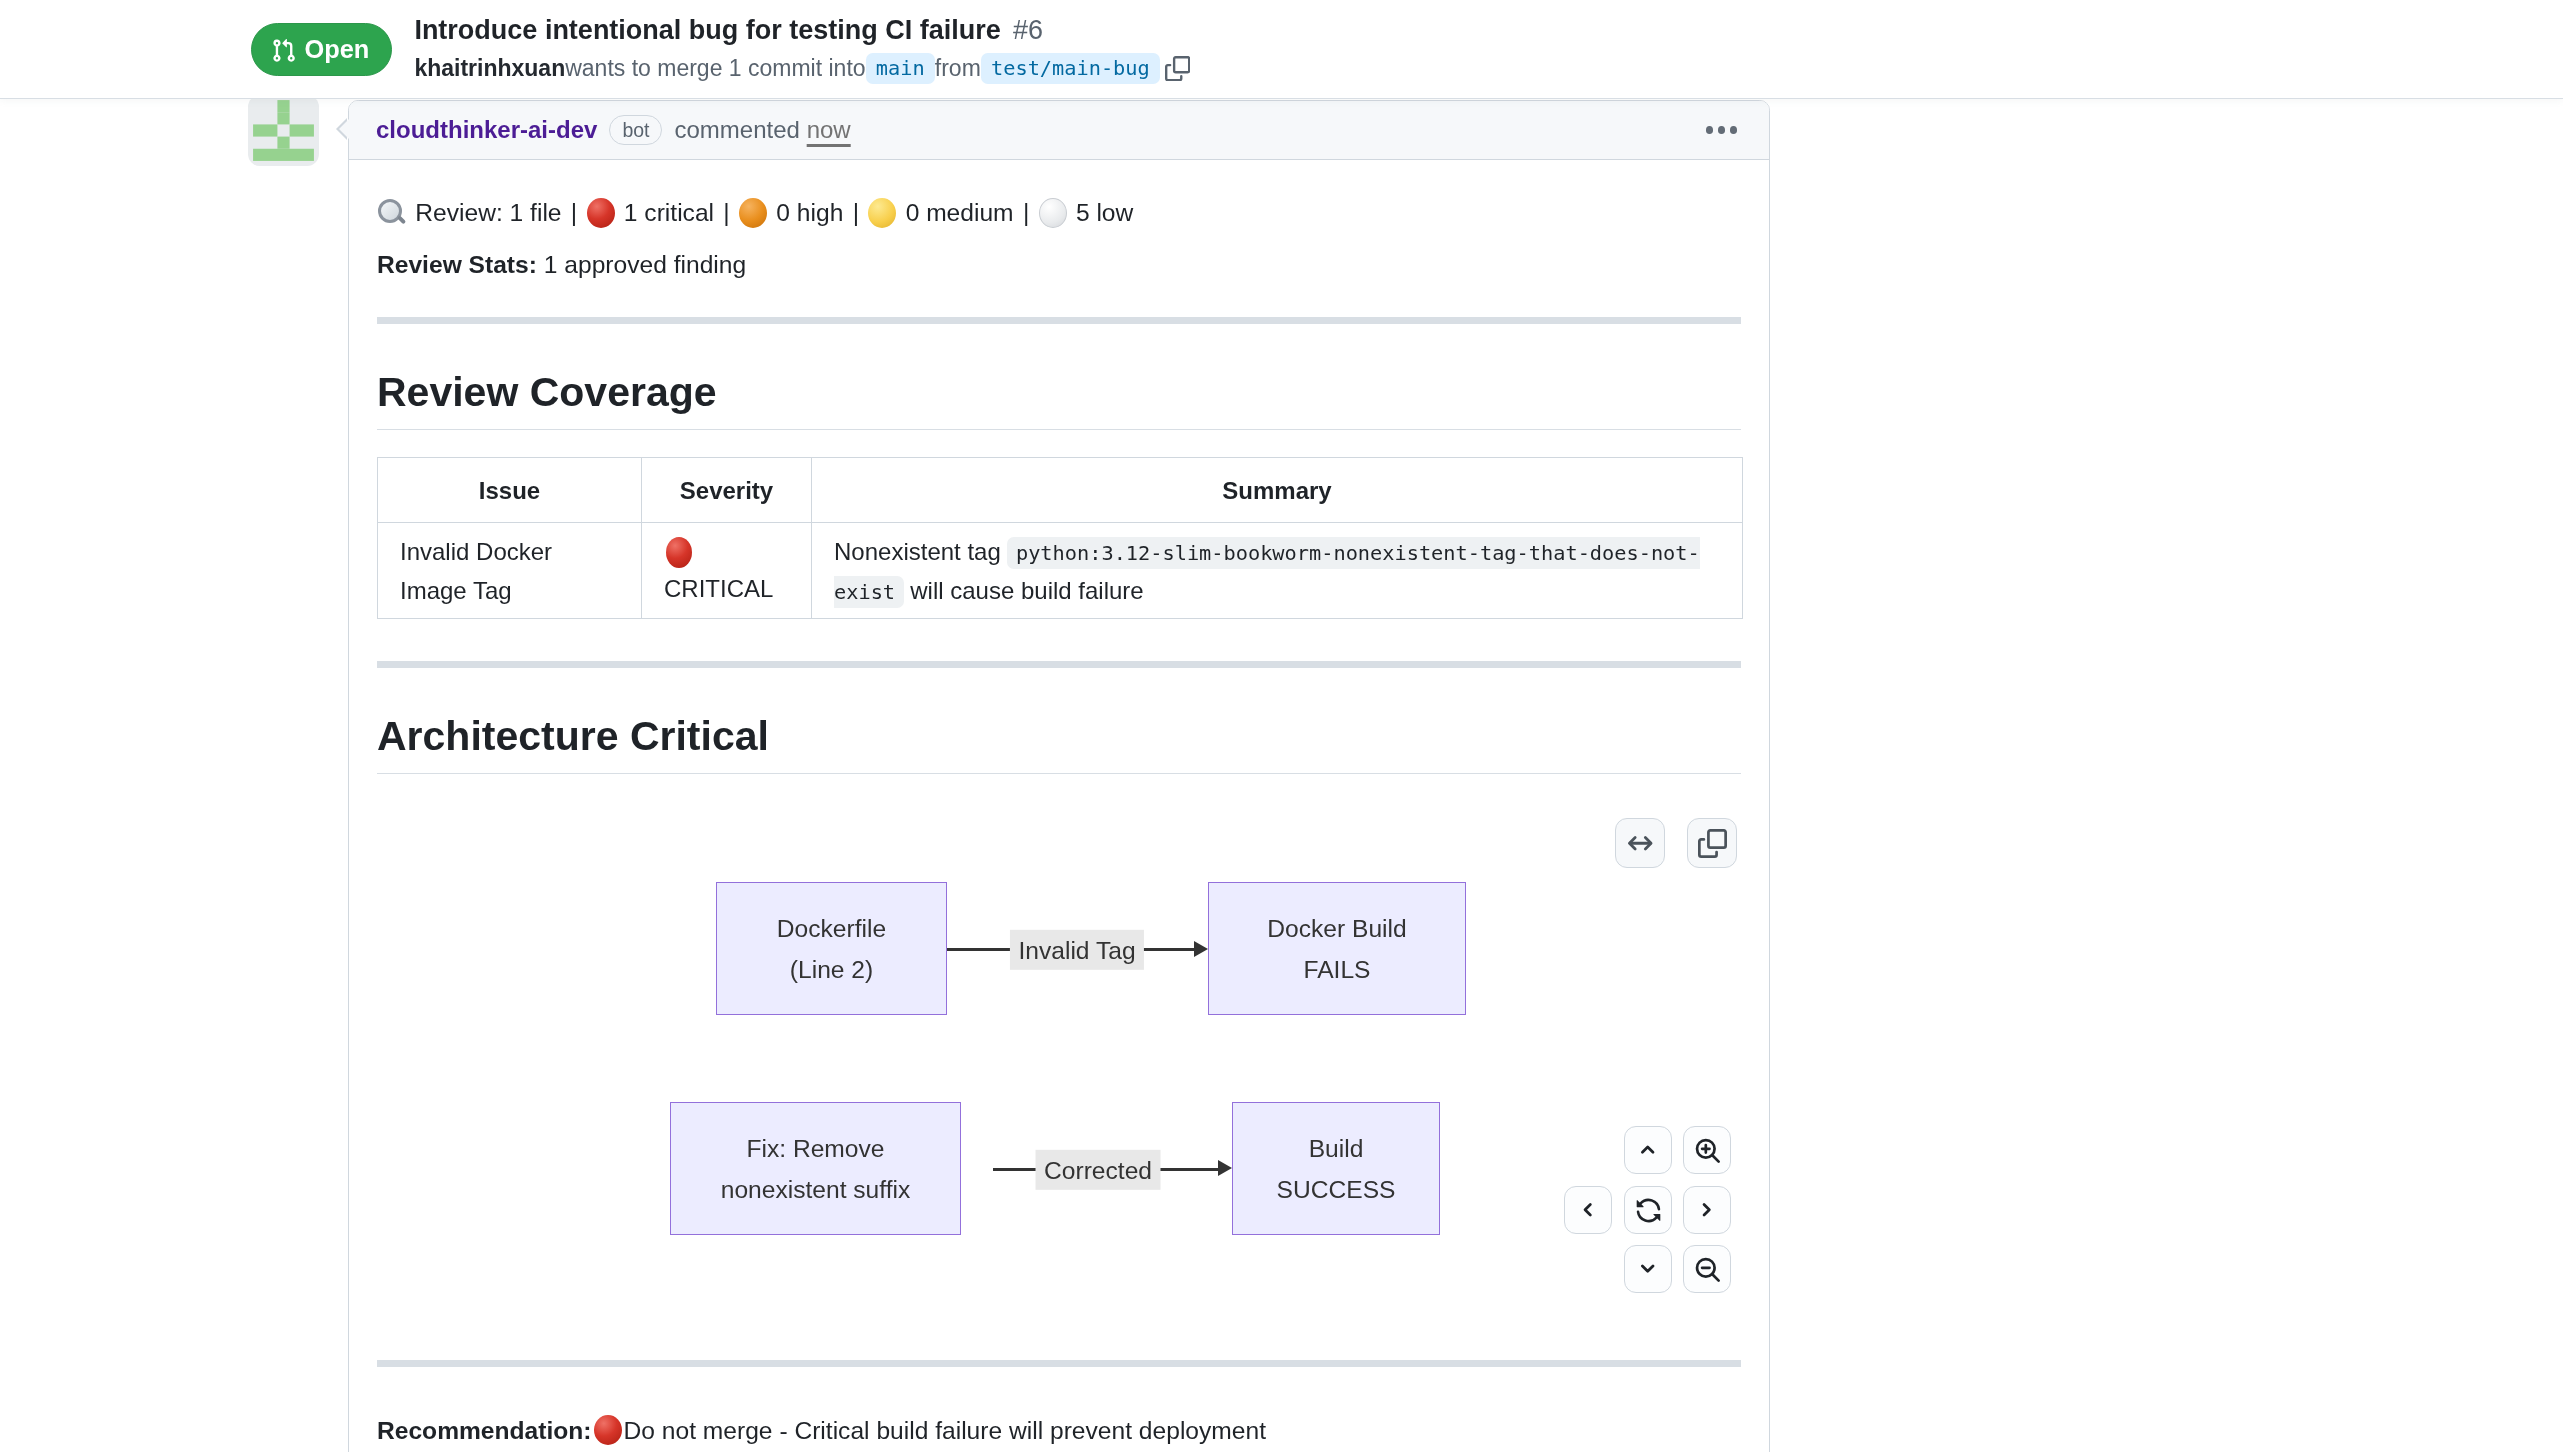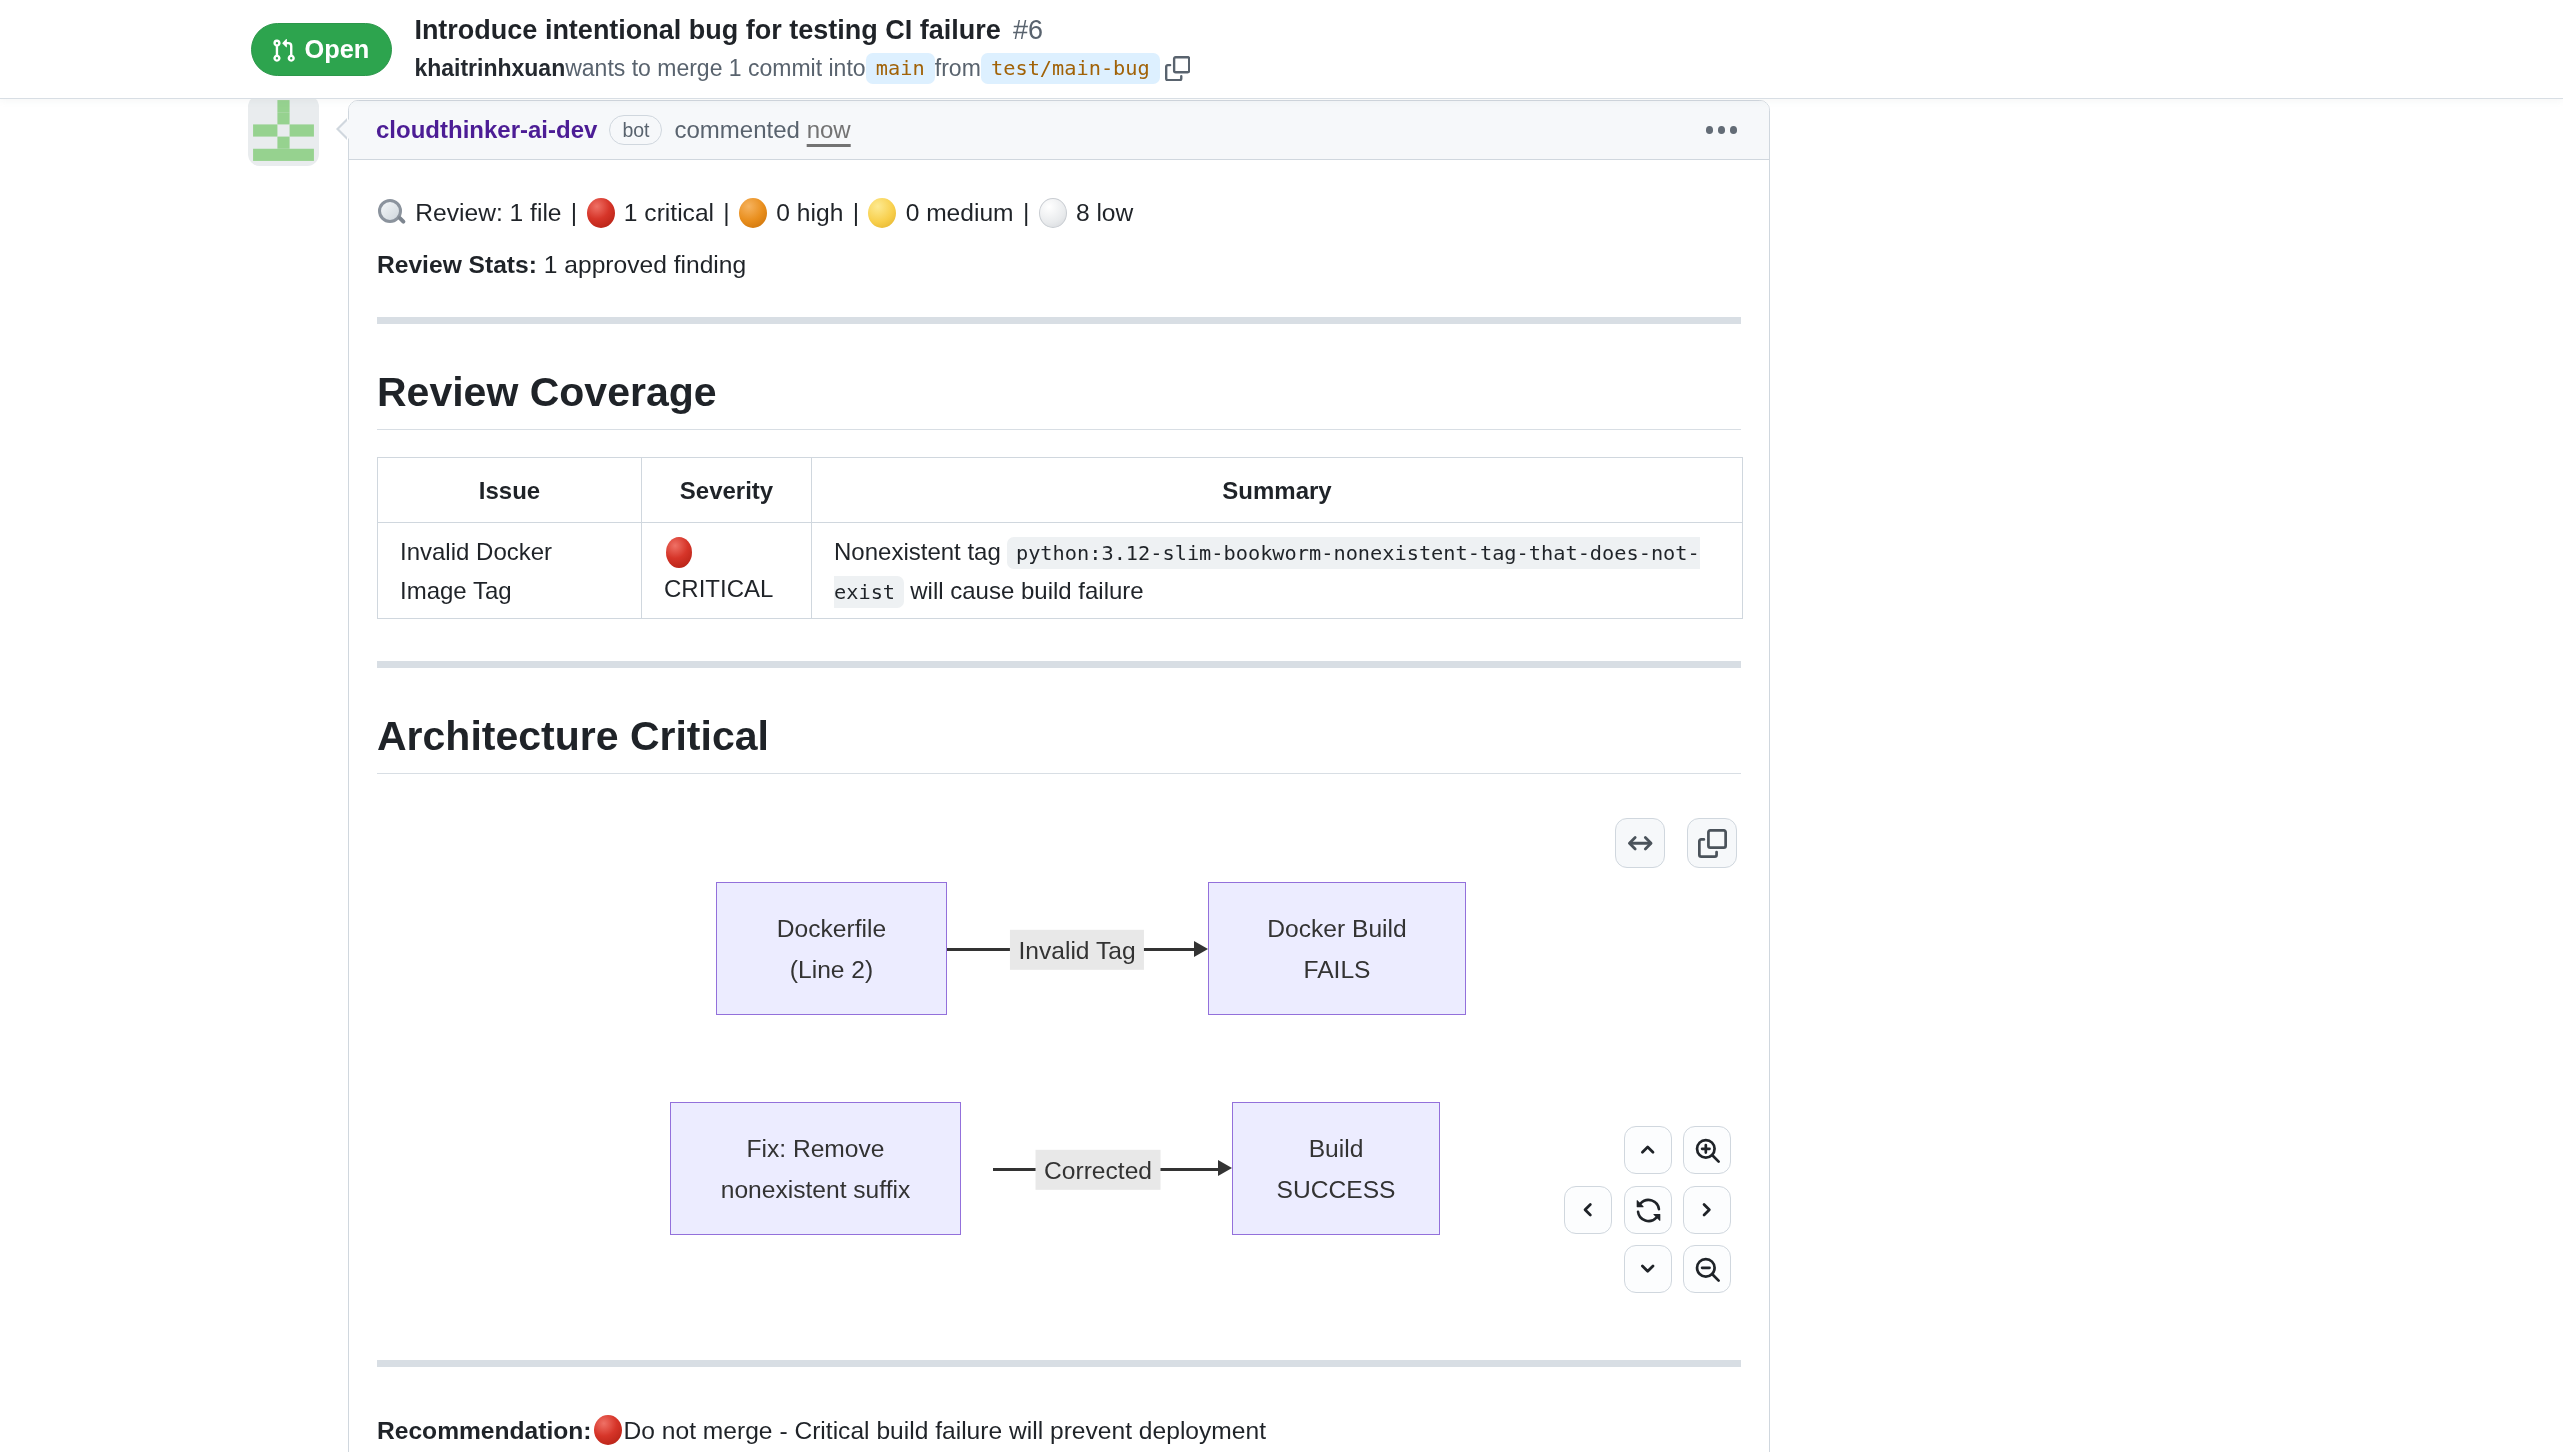--- a/index.html
+++ b/index.html
@@ -14,21 +14,21 @@
   .state-badge { display:inline-flex; align-items:flex-end; gap:8.5px; background:#2da44e;
                  border:0.8px solid #2c974b; color:#fff; font-weight:bold; font-size:25.4px;
                  padding:11px 22px 11px 18.6px; border-radius:847px; }
   .title-block { margin-left:22px; }
   .title-line { font-size:27px; line-height:32px; display:flex; gap:12px; align-items:baseline; }
   .title-line .t { font-weight:bold; color:#1f2328; }
   .title-line .num { color:#59636e; font-weight:normal; }
   .meta-line { margin-top:6.8px; font-size:23px; color:#59636e; display:flex; align-items:center; gap:0; }
   .meta-line .author { color:#24292f; font-weight:bold; }
   .branch-label { font-family:"DejaVu Sans Mono","Liberation Mono",monospace; font-size:20.3px;
-                  color:#a16207; background:#ddf0ff; border-radius:6.8px; padding:3.4px 10.2px; cursor:pointer; }
+                  color:#0369a1; background:#ddf0ff; border-radius:6.8px; padding:3.4px 10.2px; cursor:pointer; }
   .copy-btn { background:none; border:none; cursor:pointer; margin-left:5.1px; display:flex; align-items:center; }
 
   
   .avatar { position:absolute; left:248px; top:95px; width:71px; height:71px; border-radius:12px;
             overflow:hidden; z-index:1; cursor:pointer; }
 
   
   .comment-card { position:absolute; left:348px; top:100px; width:1422px; height:1492px;
                   border:1.7px solid #d0d7de; border-radius:10.2px; background:#fff; z-index:5; }
   .comment-head { position:relative; height:59px; background:#f6f8fa; border-bottom:1.7px solid #d0d7de;
@@ -173,21 +173,21 @@
         <span class="dot red"></span>
         <span>1 critical</span>
         <span>|</span>
         <span class="dot orange"></span>
         <span>0 high</span>
         <span>|</span>
         <span class="dot yellow"></span>
         <span>0 medium</span>
         <span>|</span>
         <span class="dot white"></span>
-        <span>8 low</span>
+        <span>5 low</span>
       </div>
 
       <div class="stats-line">
         <span class="b">Review Stats:</span>
         <span>1 approved finding</span>
       </div>
 
       <hr class="md-hr">
 
       <h2 class="md-h2">Review Coverage</h2>

